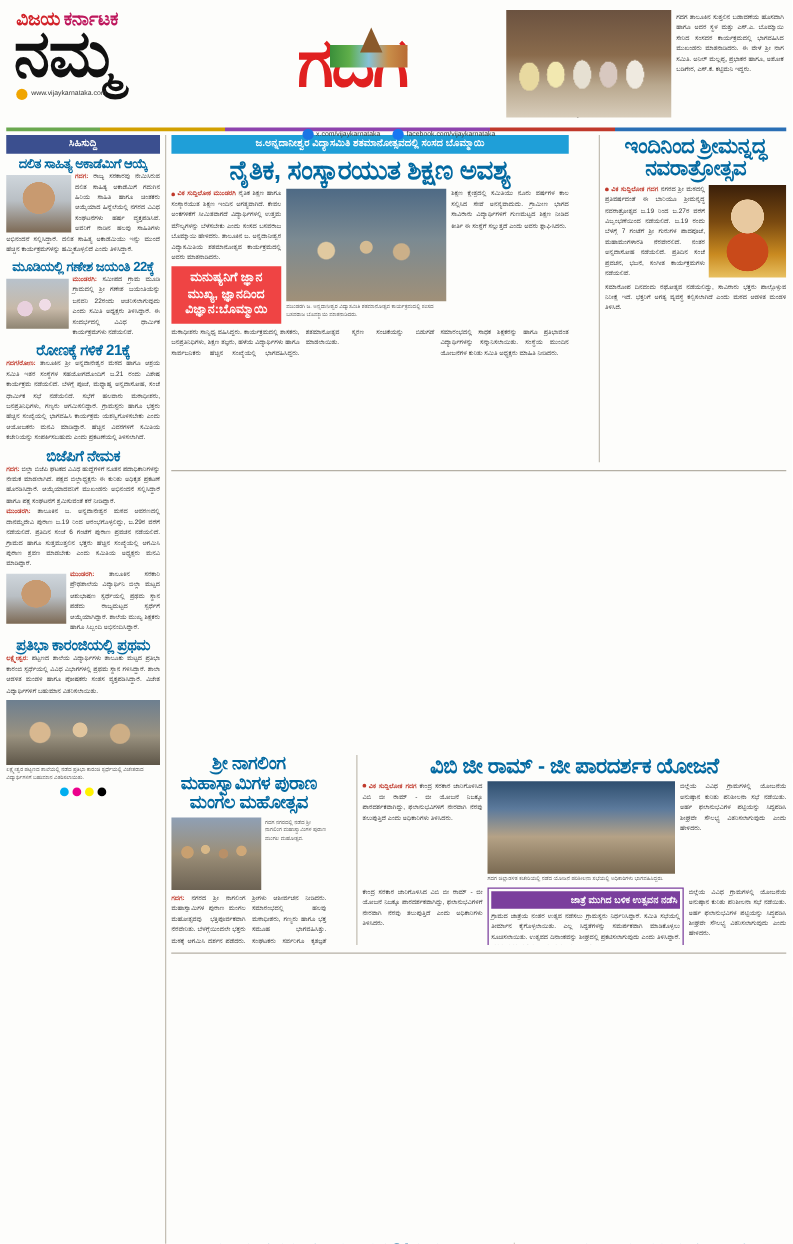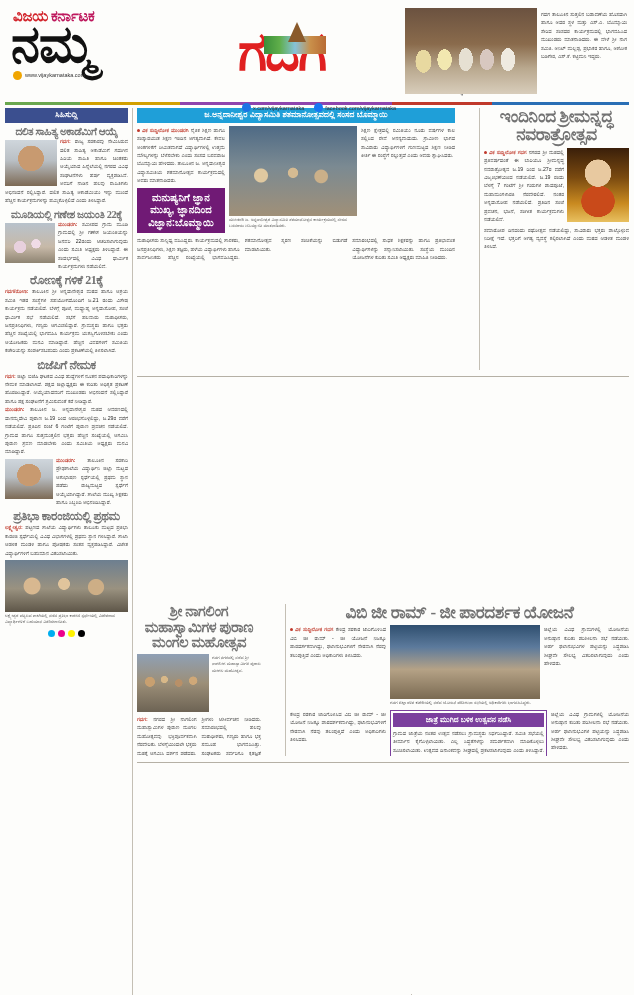--- a/index.html
+++ b/index.html
@@ -176,22 +176,22 @@
 
   
   .band {
     color: #fff; font-size: 8px; font-weight: bold;
     text-align: center; padding: 2px 4px; line-height: 1.35;
   }
   .band-navy { background: #3b4f8f; }
   .band-cyan { background: #1f9fd8; }
 
   .hl {
-    font-weight: bold; color: #737373; line-height: 1.08;
-    letter-spacing: -0.4px; text-align: center; font-family: Liberation Serif, serif;
+    font-weight: bold; color: #0369a1; line-height: 1.08;
+    letter-spacing: -0.4px; text-align: center;
   }
   .hl-xl { font-size: 21px; }
   .hl-lg { font-size: 17px; }
   .hl-md { font-size: 14.5px; }
   .hl-sm { font-size: 12px; }
   .hl-xs { font-size: 10.5px; }
 
   
   .txt { font-size: 5.2px; color: #2b2b2b; line-height: 1.62; text-align: justify; }
   .txt p { margin-bottom: 2px; }
@@ -200,30 +200,30 @@
     display: inline-block; width: 3px; height: 3px; background: #c0392b;
     border-radius: 50%; margin-right: 2px; vertical-align: middle;
   }
   .cap { font-size: 4.4px; color: #444; line-height: 1.45; margin-top: 1px; }
 
   .cols2 { column-count: 2; column-gap: 5px; }
   .cols3 { column-count: 3; column-gap: 5px; }
 
   
   .quote-box {
-    background: #701a75; color: #fff; font-weight: bold;
+    background: #ef4444; color: #fff; font-weight: bold;
     font-size: 10px; line-height: 1.25; text-align: center;
     padding: 4px 3px;
   }
   .purple-box {
     border: 1px solid #7b3f9d; padding: 2px;
   }
   .purple-box .pb-head {
     background: #7b3f9d; color: #fff; font-size: 7.5px; font-weight: bold;
-    text-align: center; padding: 2px;
+    text-align: right; padding: 2px;
   }
 
   
   .cmyk { display: flex; gap: 3px; justify-content: center; margin-top: 4px; }
   .cmyk span { width: 7px; height: 7px; border-radius: 50%; display: block; }
   .sec { overflow: hidden; }
   .sec-inner { display: flex; gap: 20px; height: 100%; }
   .pad-r { padding-right: 4px; }
 </style>
 </head>
@@ -348,20 +348,21 @@
       </div>
     </div>
 
     <div class="col-right">
 
       <div class="sec">
         <div class="sec-inner">
 
           <div style="flex:1 1 330px" class="pad-r">
             <div class="band band-cyan">ಜ.ಅನ್ನದಾನೀಶ್ವರ ವಿದ್ಯಾಸಮಿತಿ ಶತಮಾನೋತ್ಸವದಲ್ಲಿ ಸಂಸದ ಬೊಮ್ಮಾಯಿ</div>
+            <div class="hl hl-xl" style="margin-top:3px">ನೈತಿಕ, ಸಂಸ್ಕಾರಯುತ ಶಿಕ್ಷಣ ಅವಶ್ಯ</div>
             <div style="display:flex;gap:4px;margin-top:3px">
               <div style="width:88px">
                 <div class="txt">
                   <span class="dot-red"></span><span class="byline">ವಿಕ ಸುದ್ದಿಲೋಕ</span>
                   <span class="byline">ಮುಂಡರಗಿ</span>
                   <span>ನೈತಿಕ ಶಿಕ್ಷಣ ಹಾಗೂ ಸಂಸ್ಕಾರಯುತ ಶಿಕ್ಷಣ ಇಂದಿನ ಅಗತ್ಯವಾಗಿದೆ. ಕೇವಲ ಅಂಕಗಳಿಕೆಗೆ ಸೀಮಿತವಾಗದೆ ವಿದ್ಯಾರ್ಥಿಗಳಲ್ಲಿ ಉತ್ತಮ ಮೌಲ್ಯಗಳನ್ನು ಬೆಳೆಸಬೇಕು ಎಂದು ಸಂಸದ ಬಸವರಾಜ ಬೊಮ್ಮಾಯಿ ಹೇಳಿದರು. ತಾಲೂಕಿನ ಜ. ಅನ್ನದಾನೀಶ್ವರ ವಿದ್ಯಾಸಮಿತಿಯ ಶತಮಾನೋತ್ಸವ ಕಾರ್ಯಕ್ರಮದಲ್ಲಿ ಅವರು ಮಾತನಾಡಿದರು.</span>
                 </div>
                 <div class="quote-box" style="margin-top:3px">ಮನುಷ್ಯನಿಗೆ ಜ್ಞಾನ ಮುಖ್ಯ, ಜ್ಞಾನದಿಂದ ವಿಜ್ಞಾನ:ಬೊಮ್ಮಾಯಿ</div>
               </div>
               <div style="width:128px">

